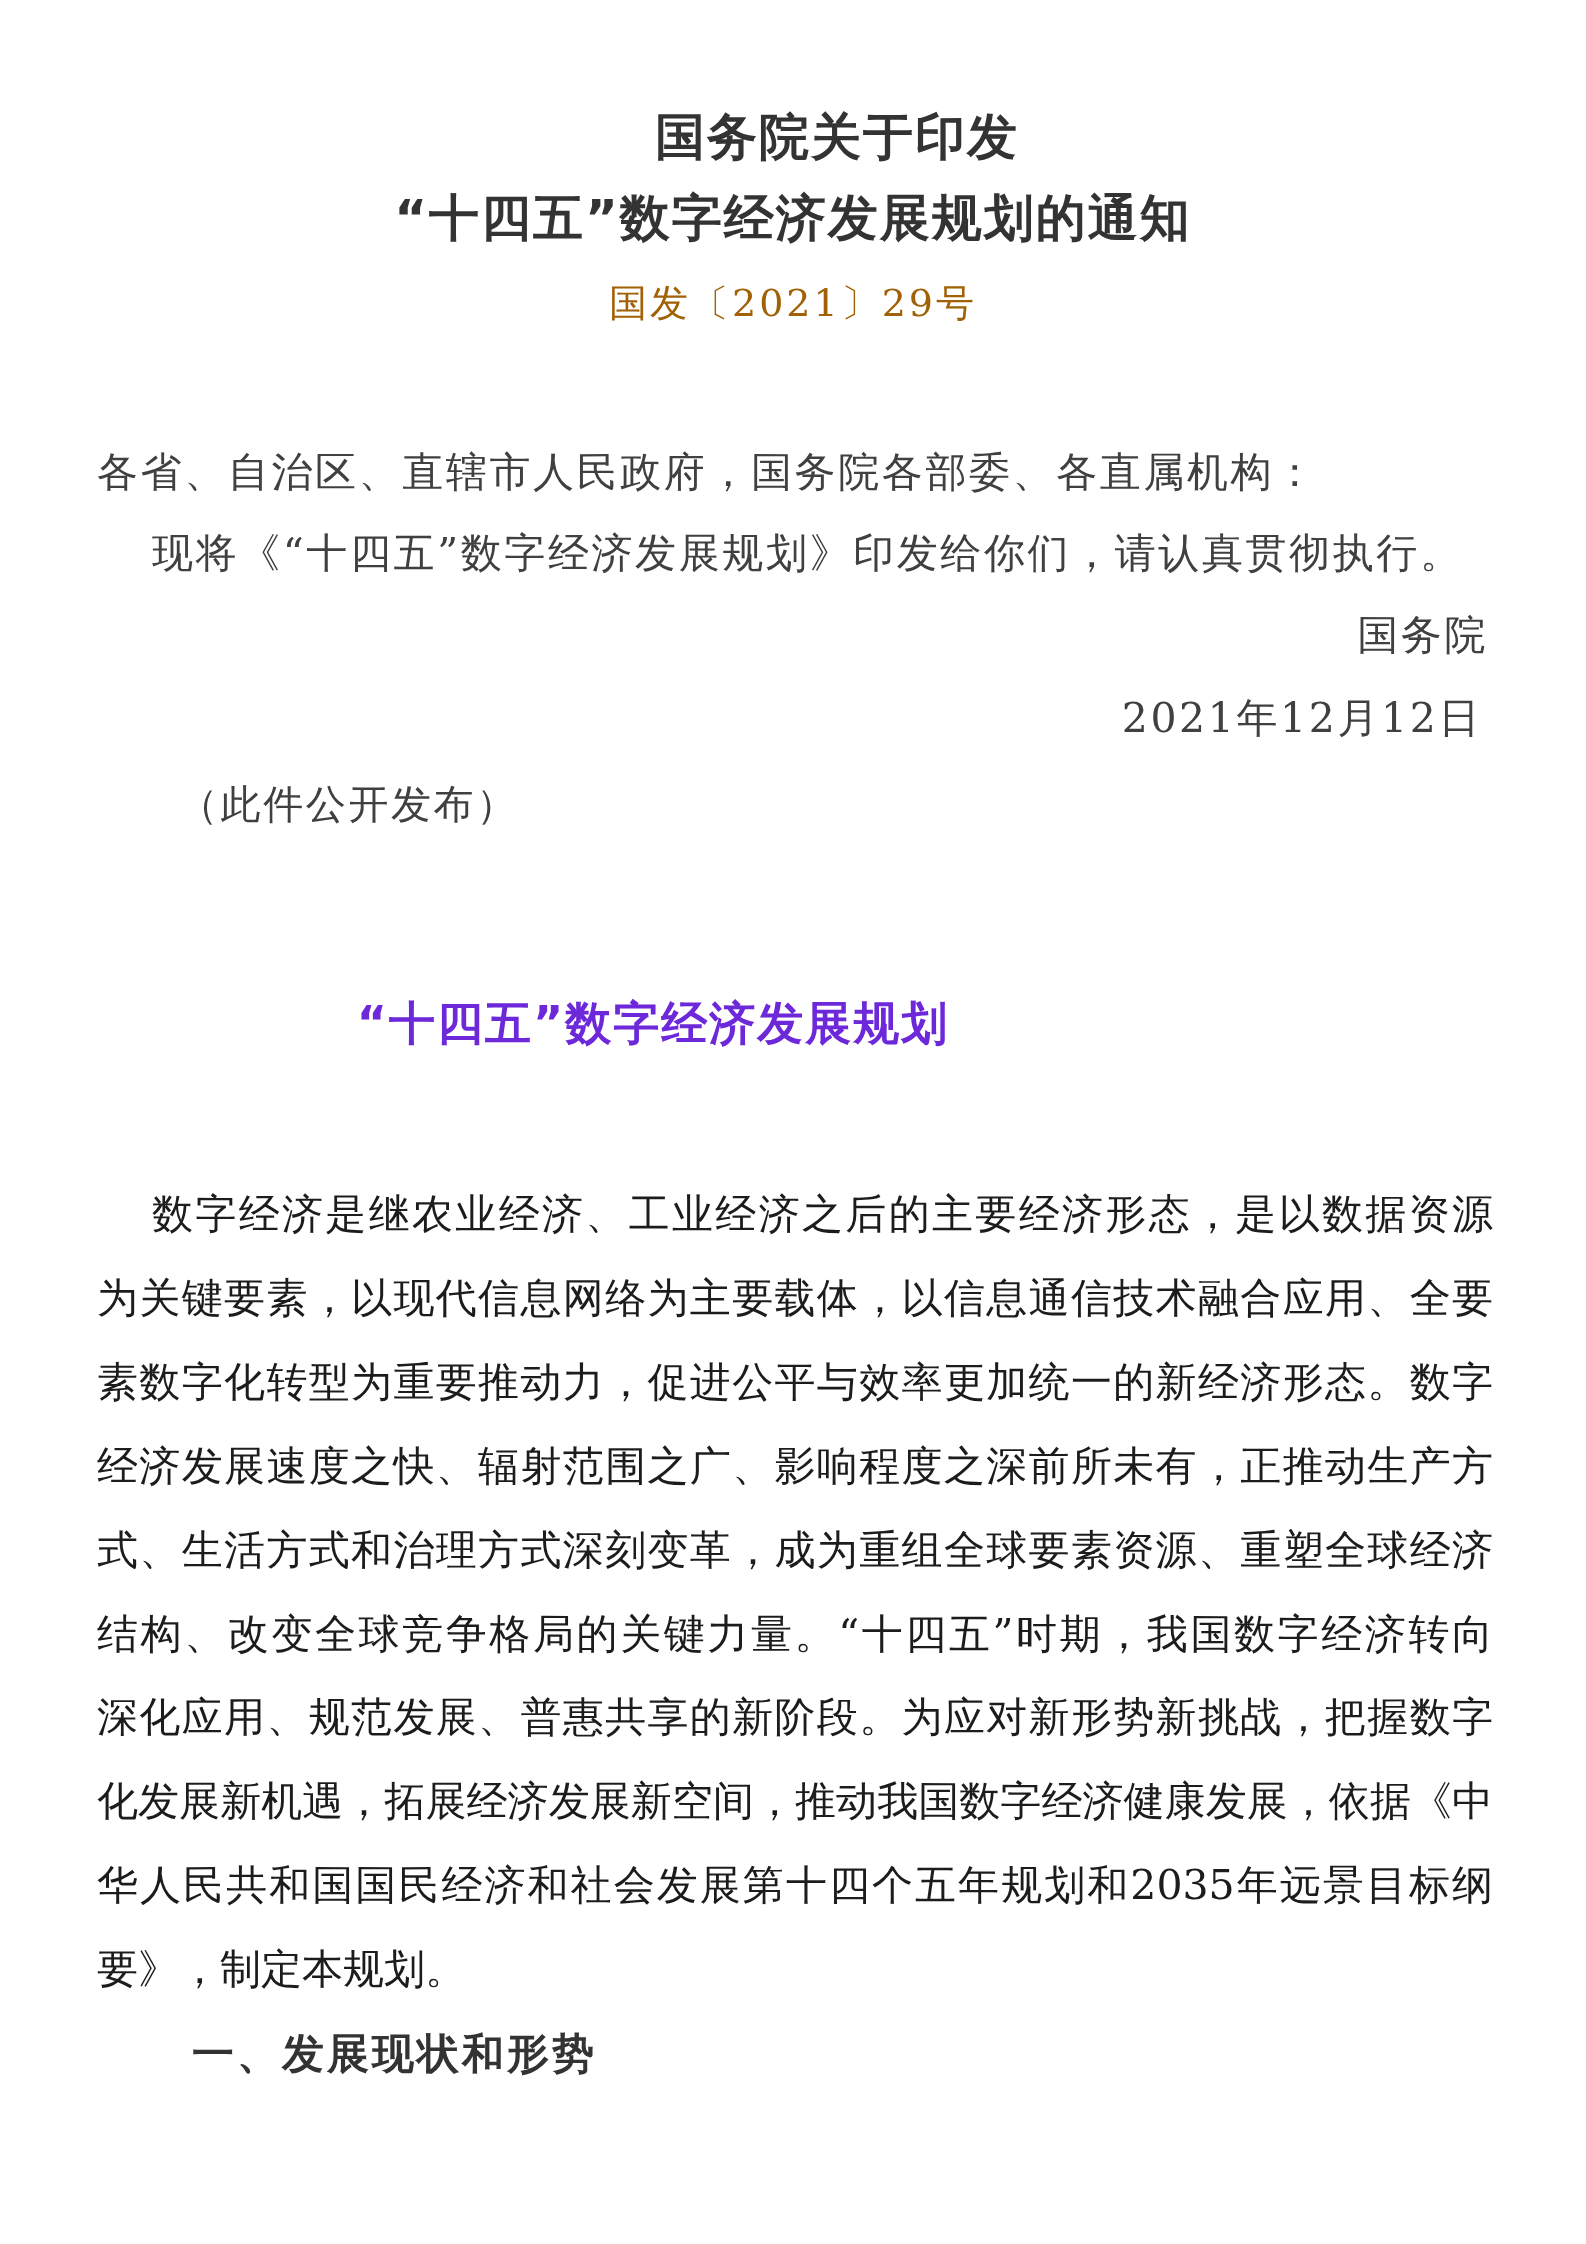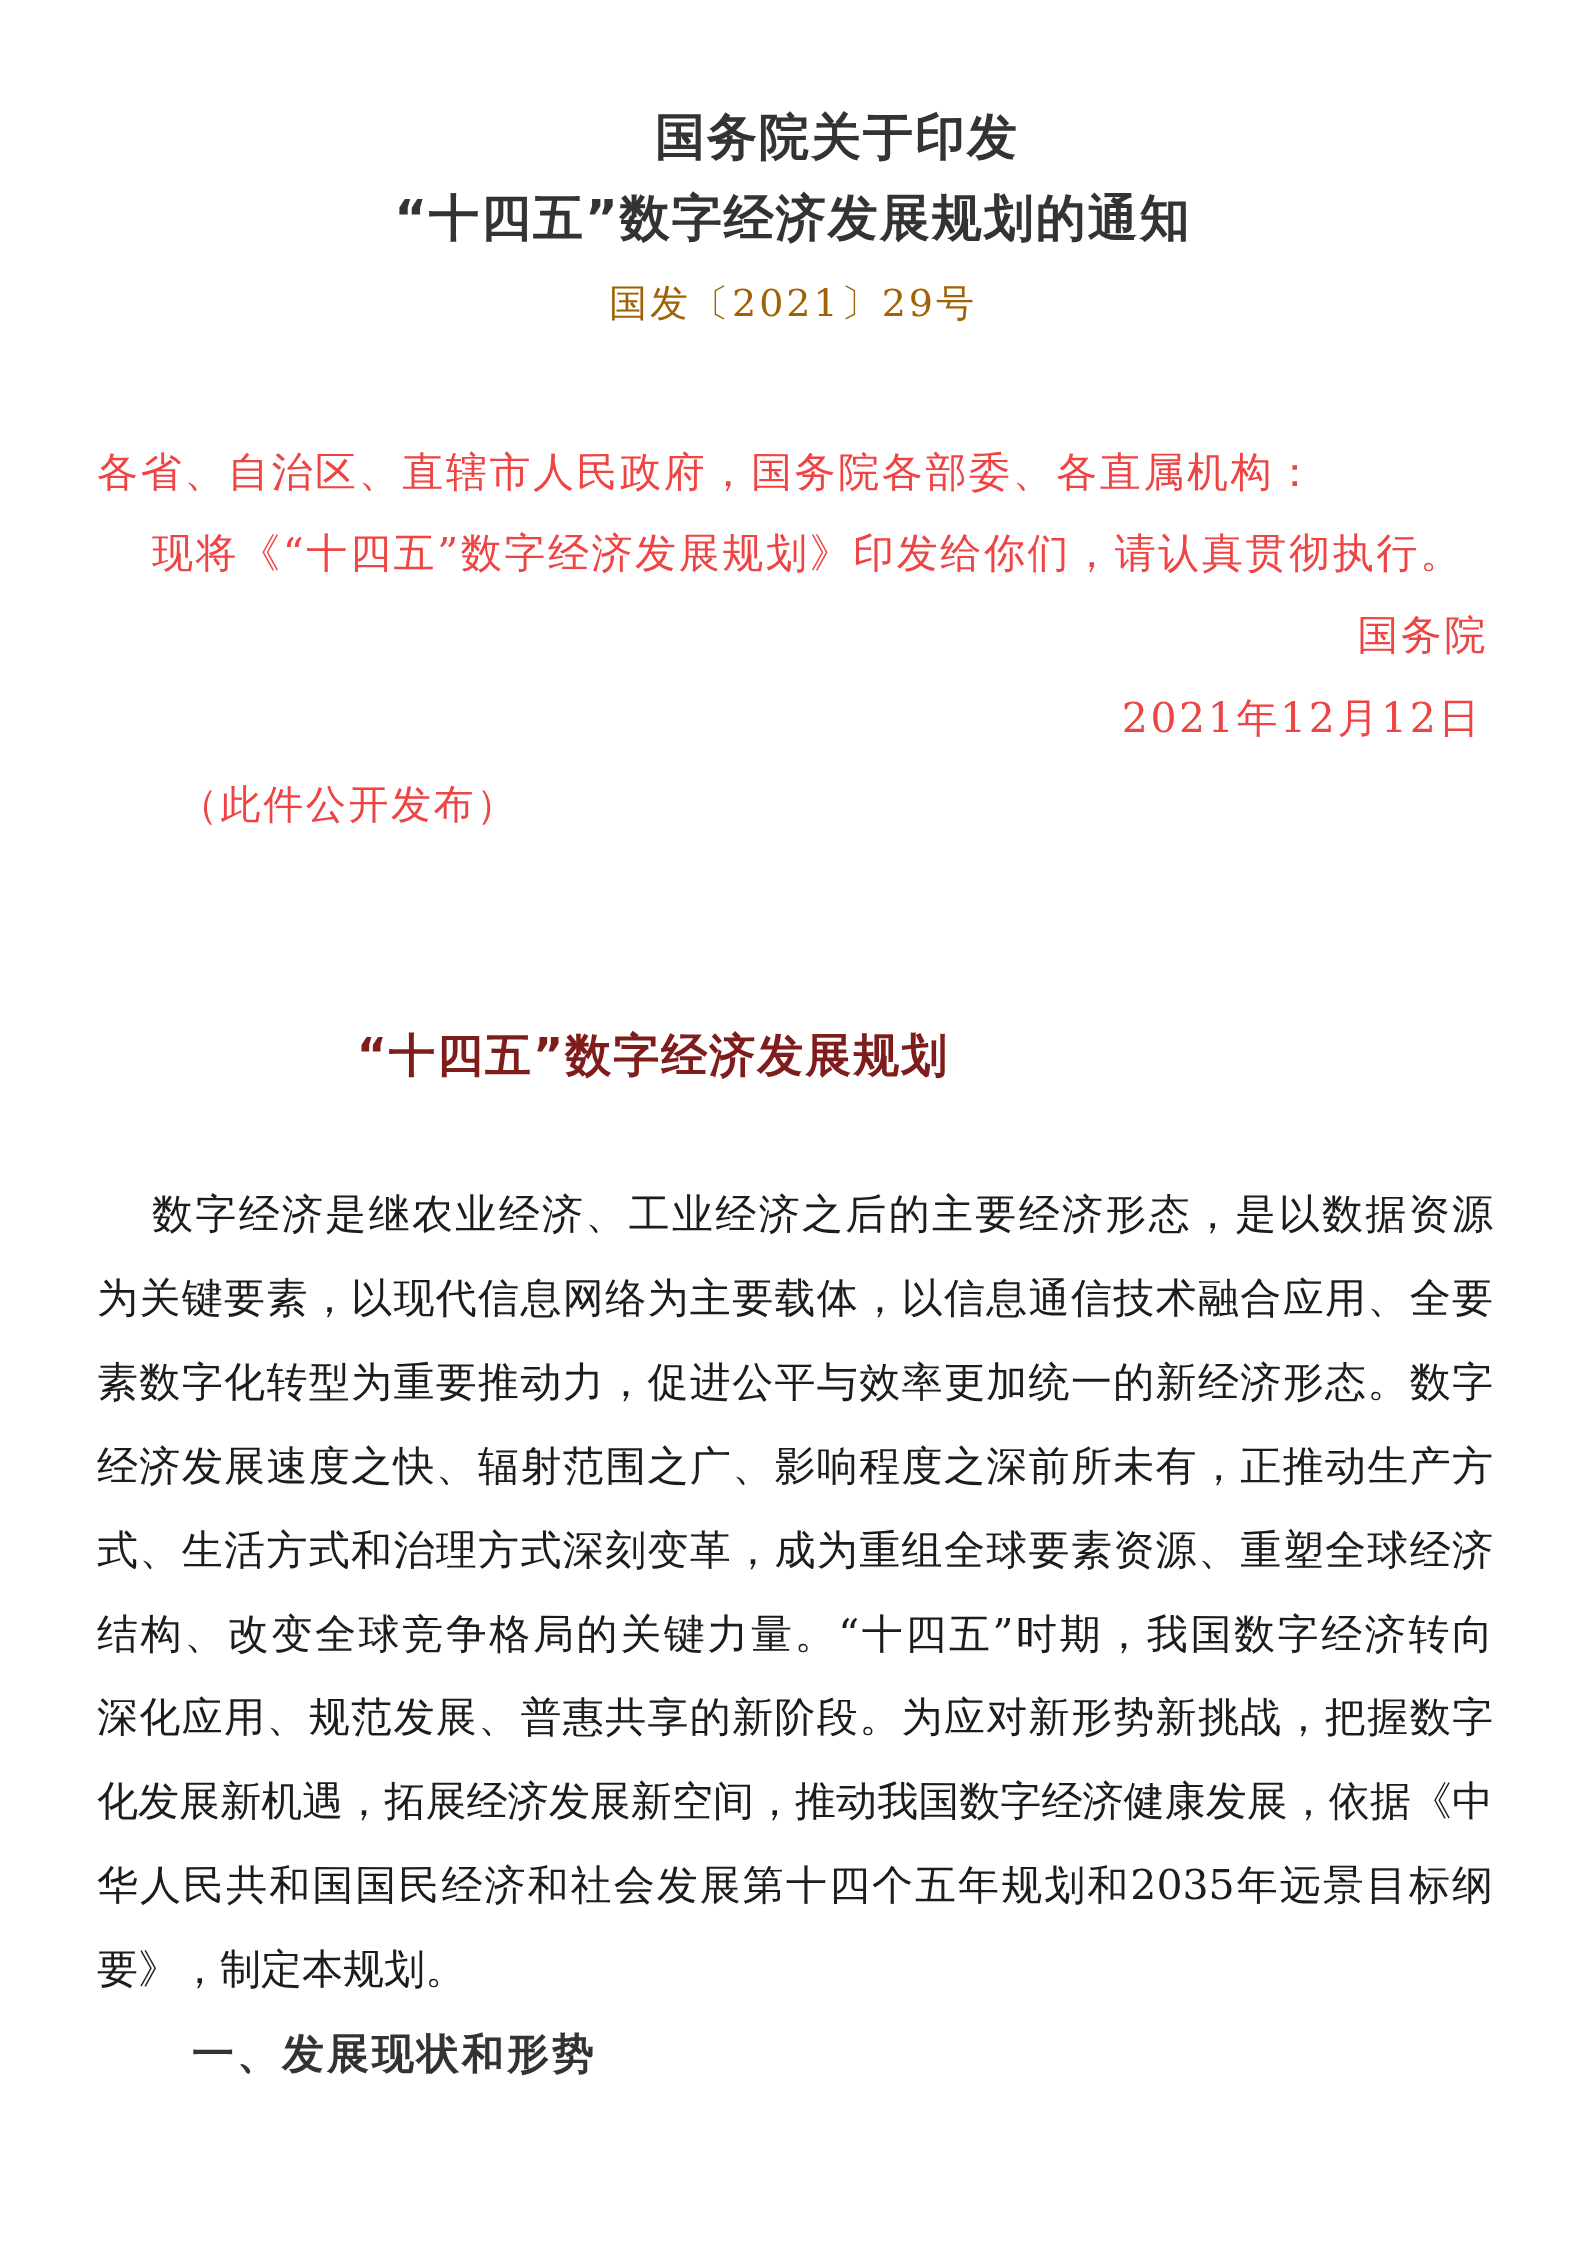--- a/index.html
+++ b/index.html
@@ -41,36 +41,36 @@
   .docnum {
     left: 0; width: 1586px;
     text-align: center;
     top: 284px;
     font-size: 38px;
     color: #a16207;
     letter-spacing: 3px;
   }
   .body-text {
     font-size: 41px;
-    color: #ef4444;
+    color: #404040;
     letter-spacing: 2.6px;
   }
   .salutation { left: 97px; top: 452px; }
   .notice { left: 152px; top: 533px; }
   .signature { right: 98px; top: 615px; }
   .date { right: 104px; top: 698px; }
   .public { left: 178px; top: 784px; font-size: 40px; }
   .plan-title {
     left: 0; width: 1306px;
     text-align: center;
-    top: 1032px;
+    top: 1000px;
     font-family: "DejaVu Sans", "Liberation Sans", sans-serif;
     font-weight: bold;
     font-size: 46px;
-    color: #7f1d1d;
+    color: #6d28d9;
     letter-spacing: 2px;
   }
   .para-line {
     left: 97px;
     width: 1396px;
     font-size: 41px;
     color: #1c1c1c;
     text-align: justify;
     text-align-last: justify;
   }

